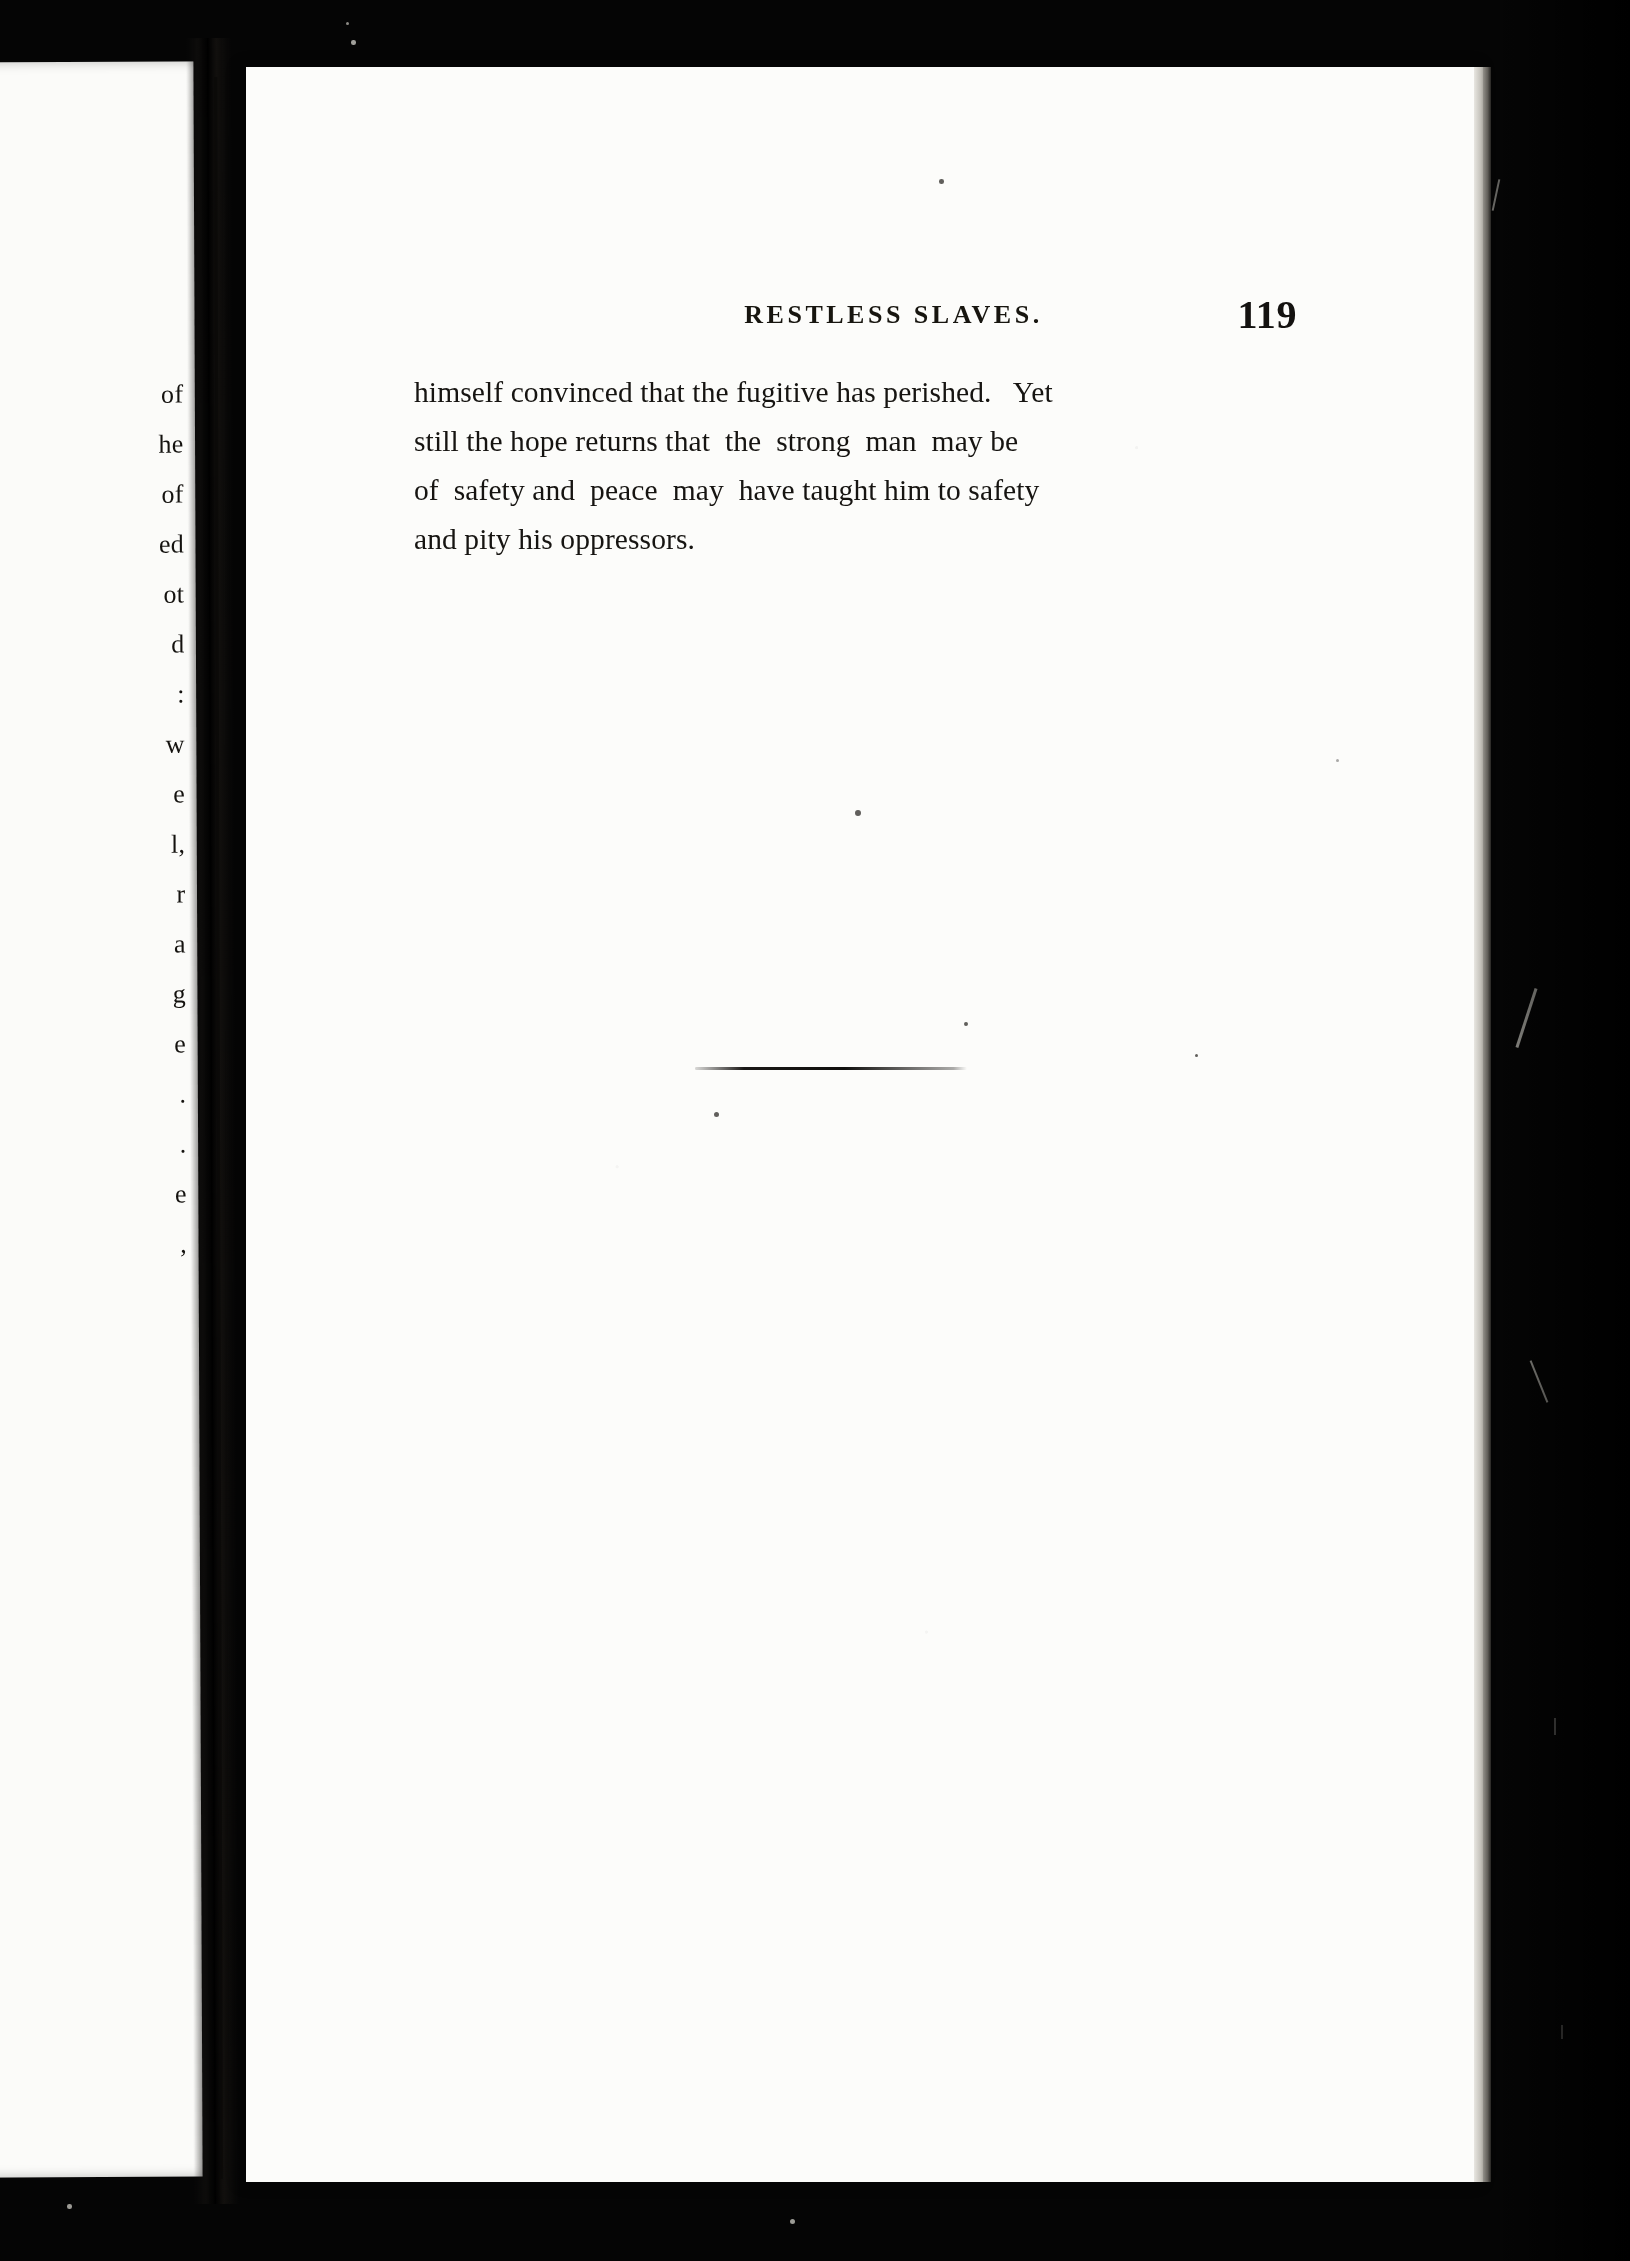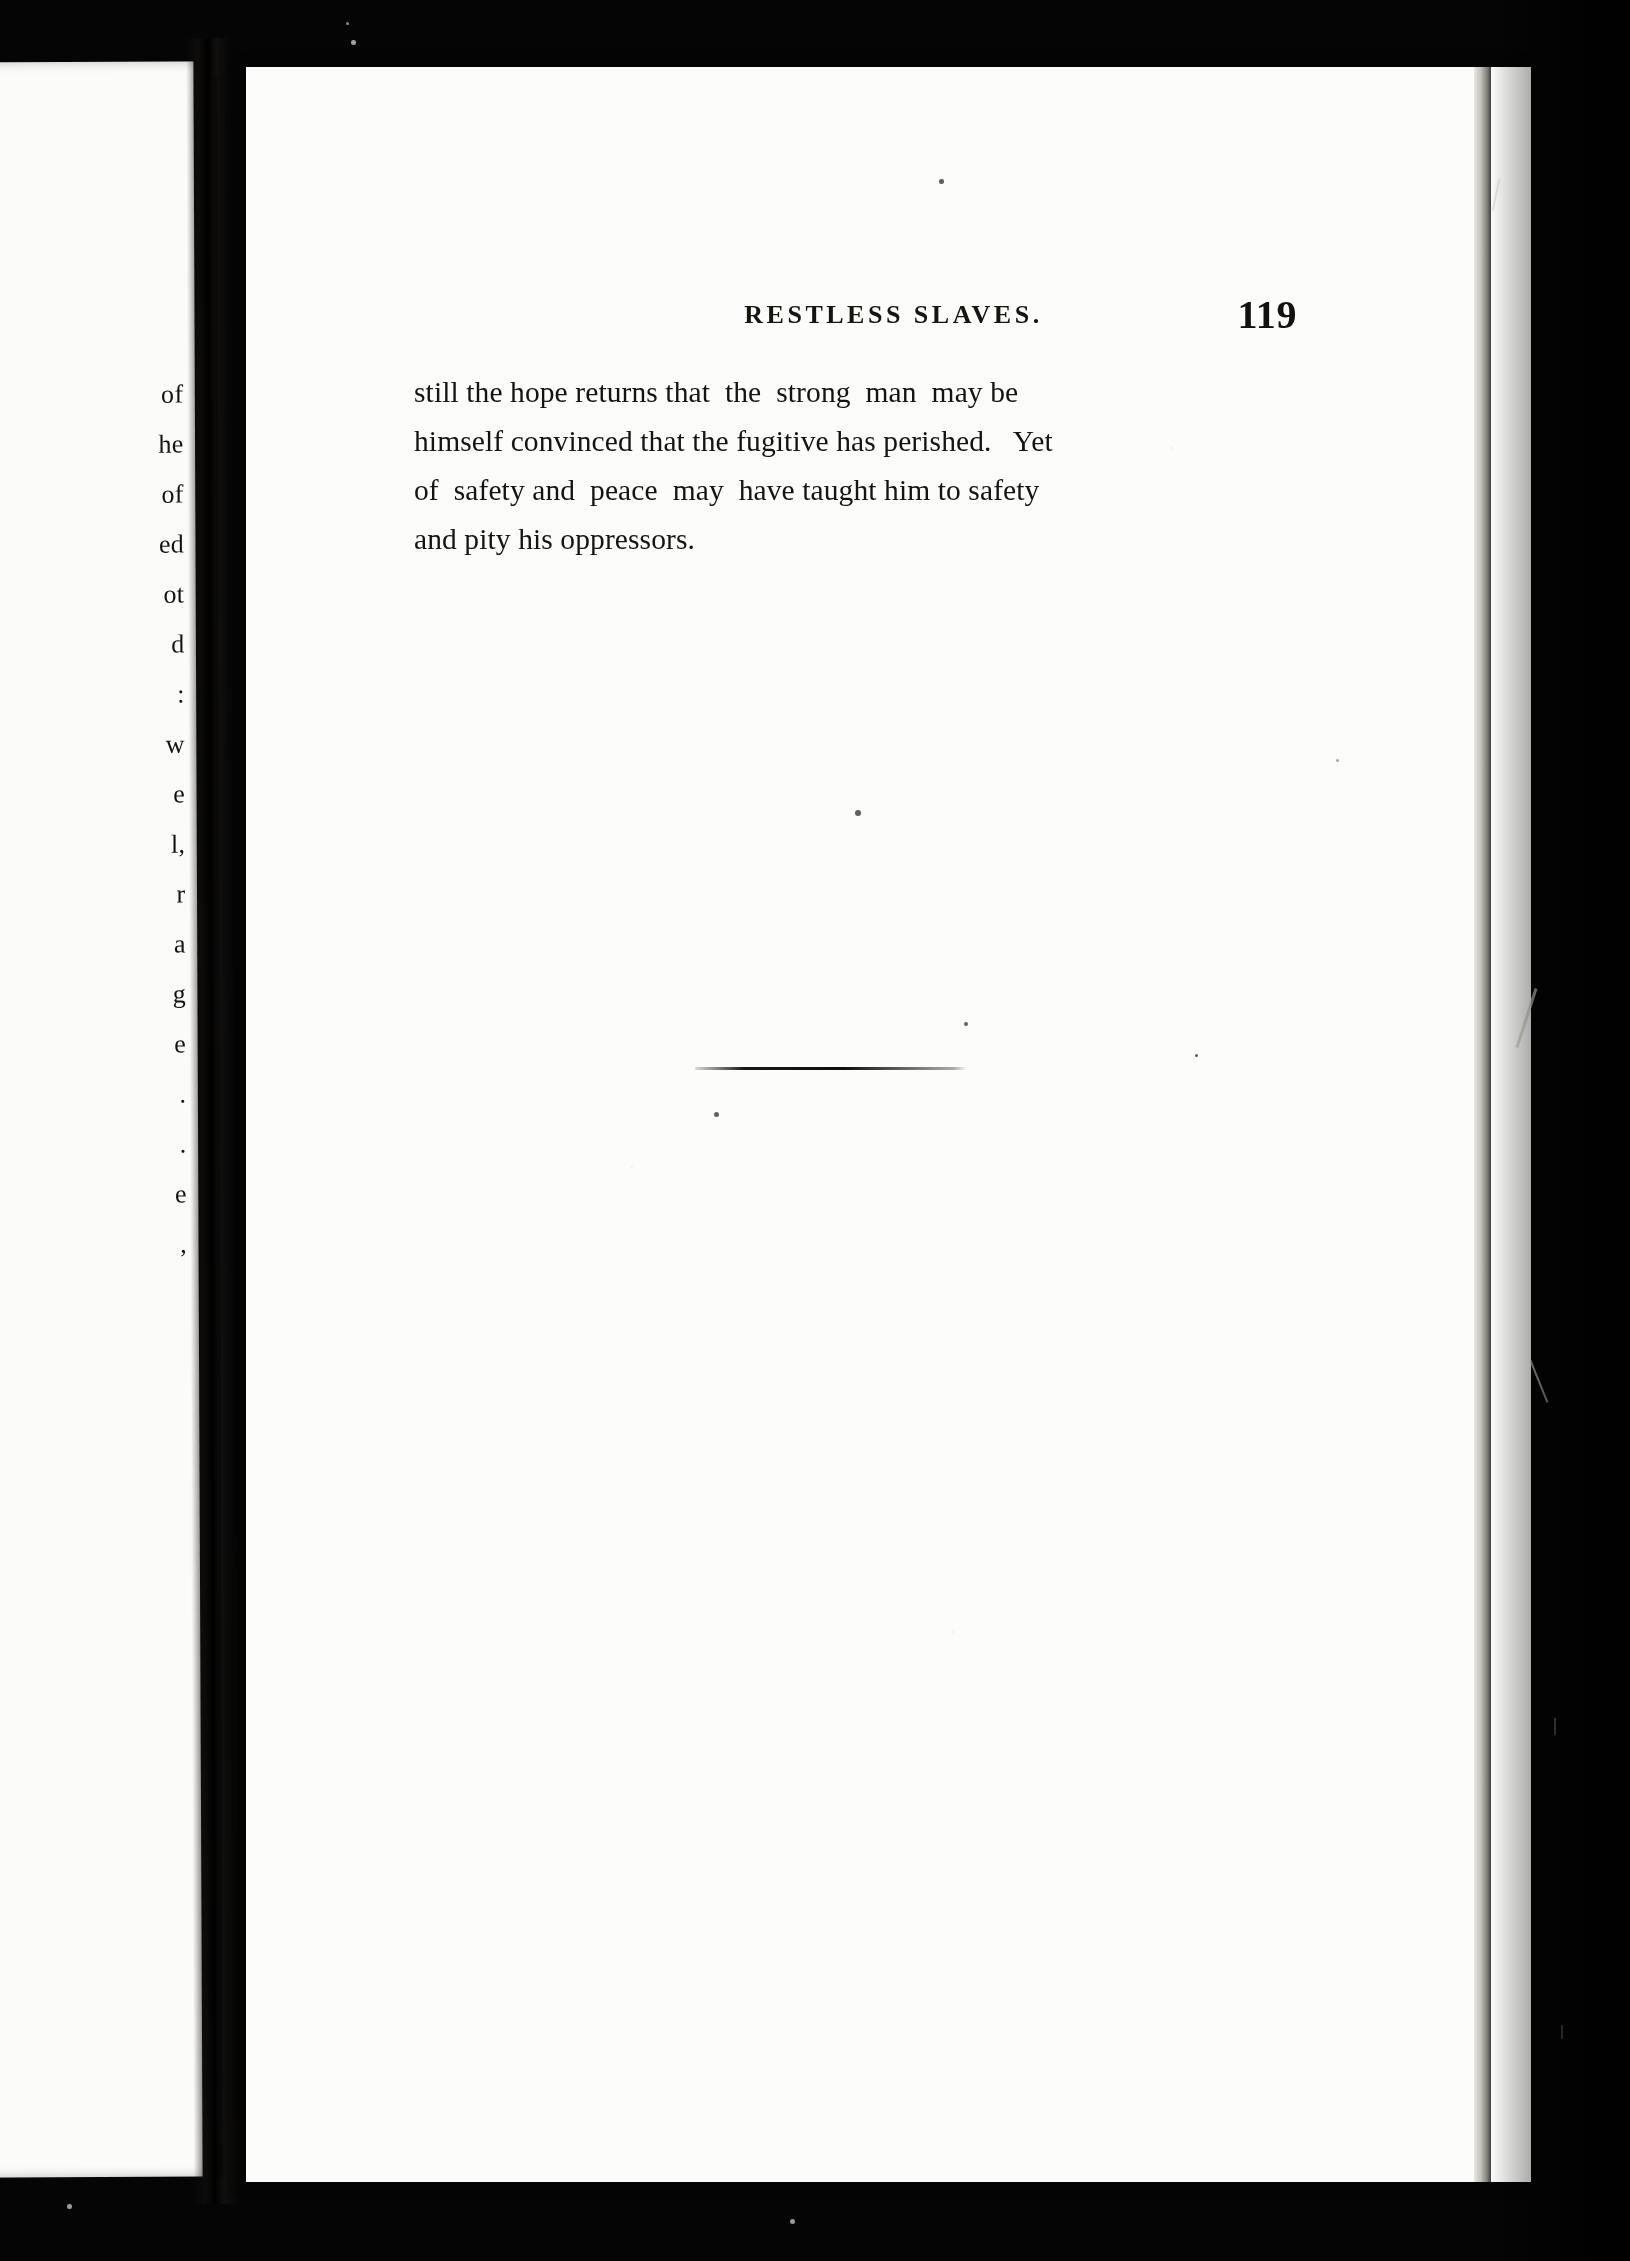--- a/index.html
+++ b/index.html
@@ -77,21 +77,20 @@
 
   
   .page {
     position: absolute;
     left: 246px;
     top: 67px;
     width: 1237px;
     height: 2115px;
     background: #fcfcfa;
     box-shadow: -3.8px 0 14px rgba(0,0,0,0.35);
-    padding-left: 48px;
   }
   .page-edge-right {
     position: absolute;
     left: 1474px;
     top: 67px;
     width: 16.7px;
     height: 2115px;
     background: linear-gradient(to right, #e6e4de, #bdbab2 40%, #6d6a64 80%, #2a2825);
     opacity: 0.9;
   }
@@ -228,22 +227,22 @@
   <div class="speck" style="left:693px; top:112px; width:4.5px; height:4.5px;"></div>
   <div class="speck" style="left:949px; top:987px; width:3.2px; height:3.2px;"></div>
   <div class="speck" style="left:1090px; top:692px; width:3.2px; height:3.2px; opacity:.4;"></div>
 
   <div class="running-head">
     <div class="head-title">RESTLESS SLAVES.</div>
     <div class="folio">119</div>
   </div>
 
   <div class="textblock">
+    <span class="ln">himself convinced that the fugitive has perished.   Yet</span>
     <span class="ln">still the hope returns that  the  strong  man  may be</span>
-    <span class="ln">himself convinced that the fugitive has perished.   Yet</span>
     <span class="ln">of  safety and  peace  may  have taught him to safety</span>
     <span class="ln">and pity his oppressors.</span>
   </div>
 
   <div class="section-rule"></div>
 
 </div>
 
 <div class="page-edge-right"></div>
 

